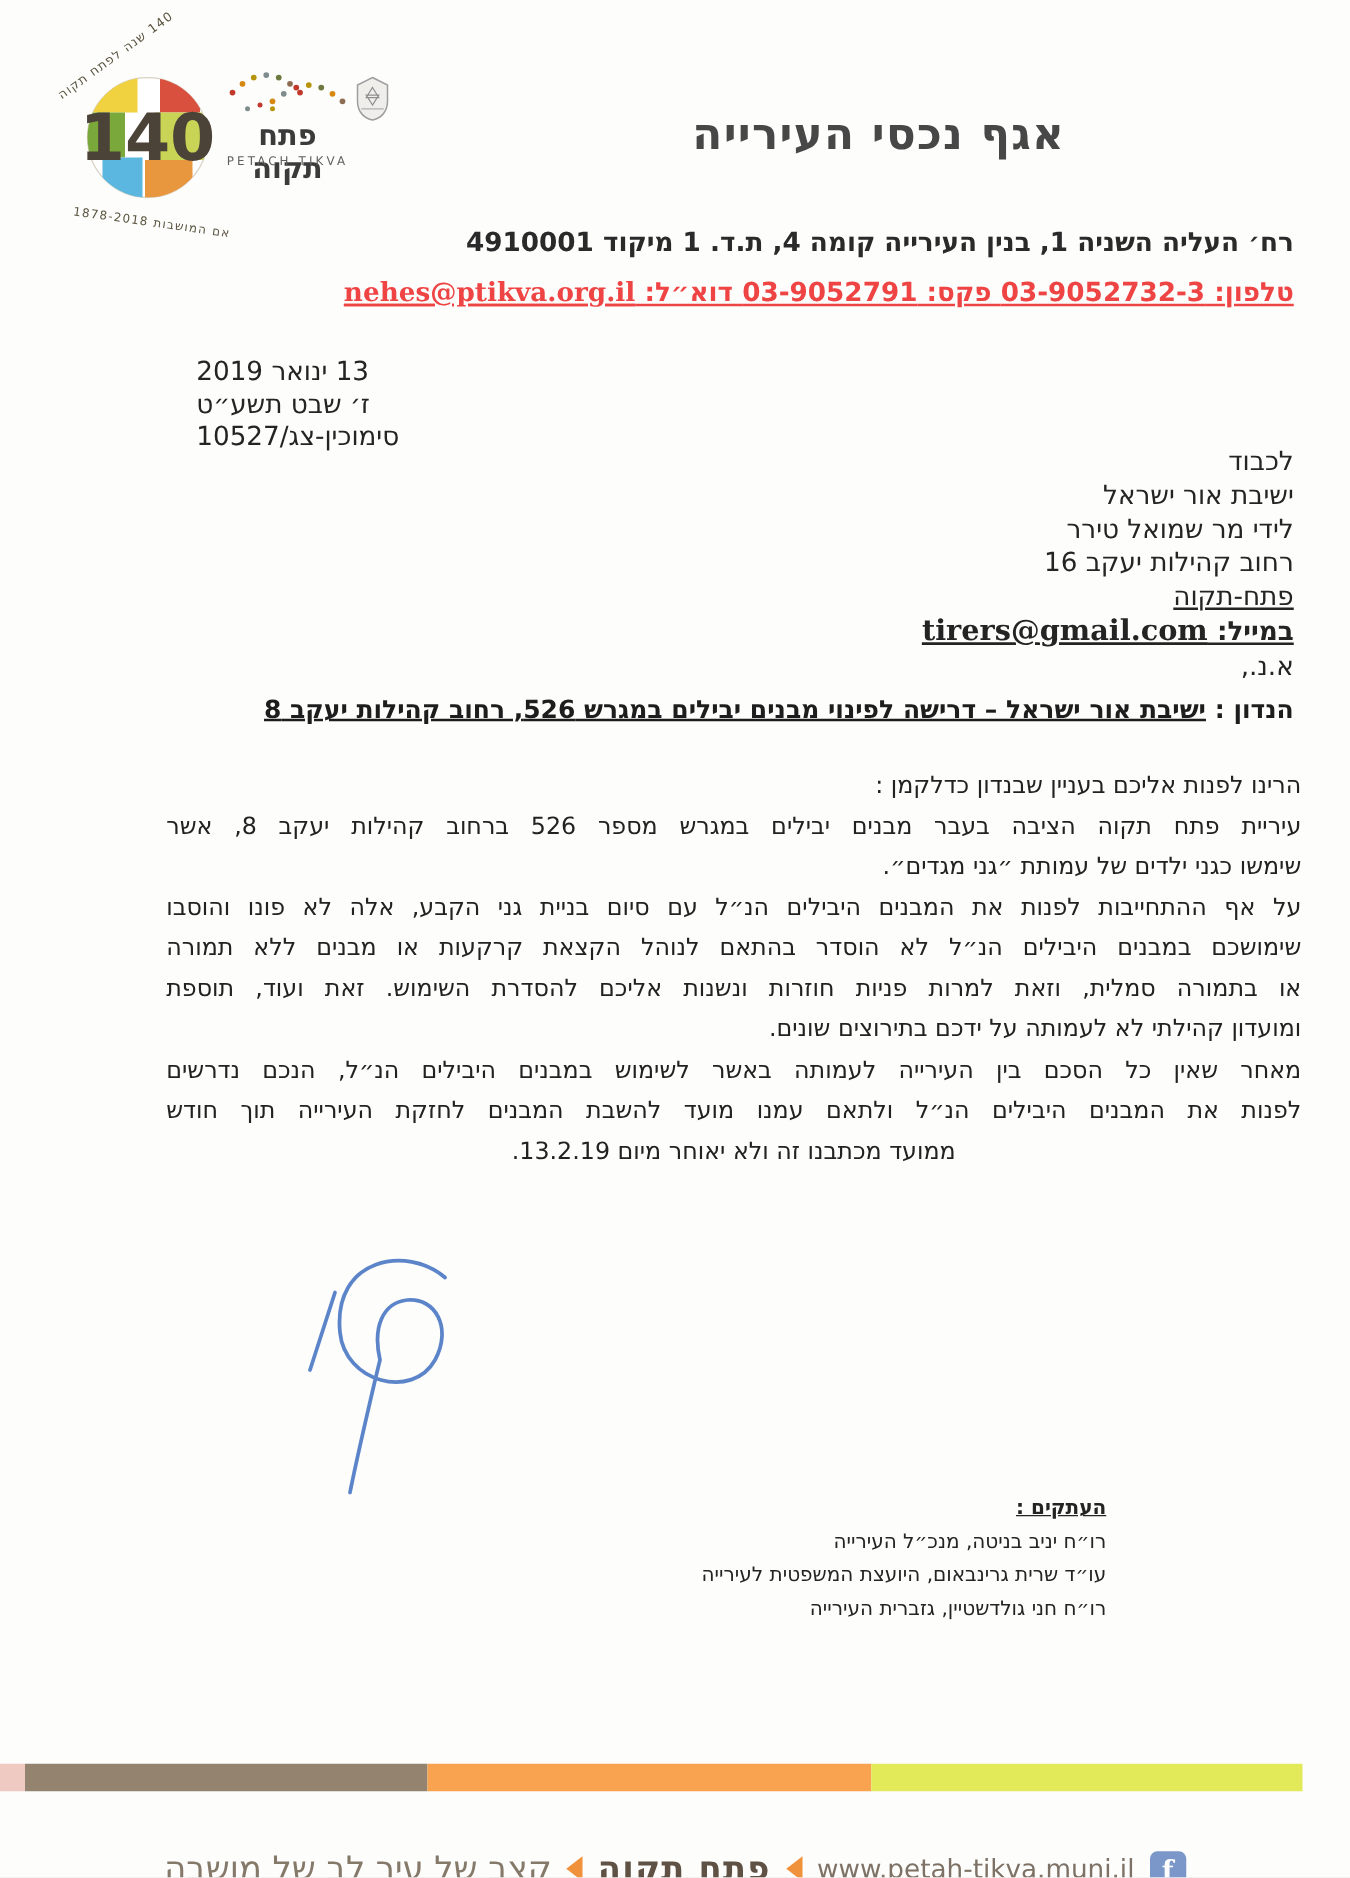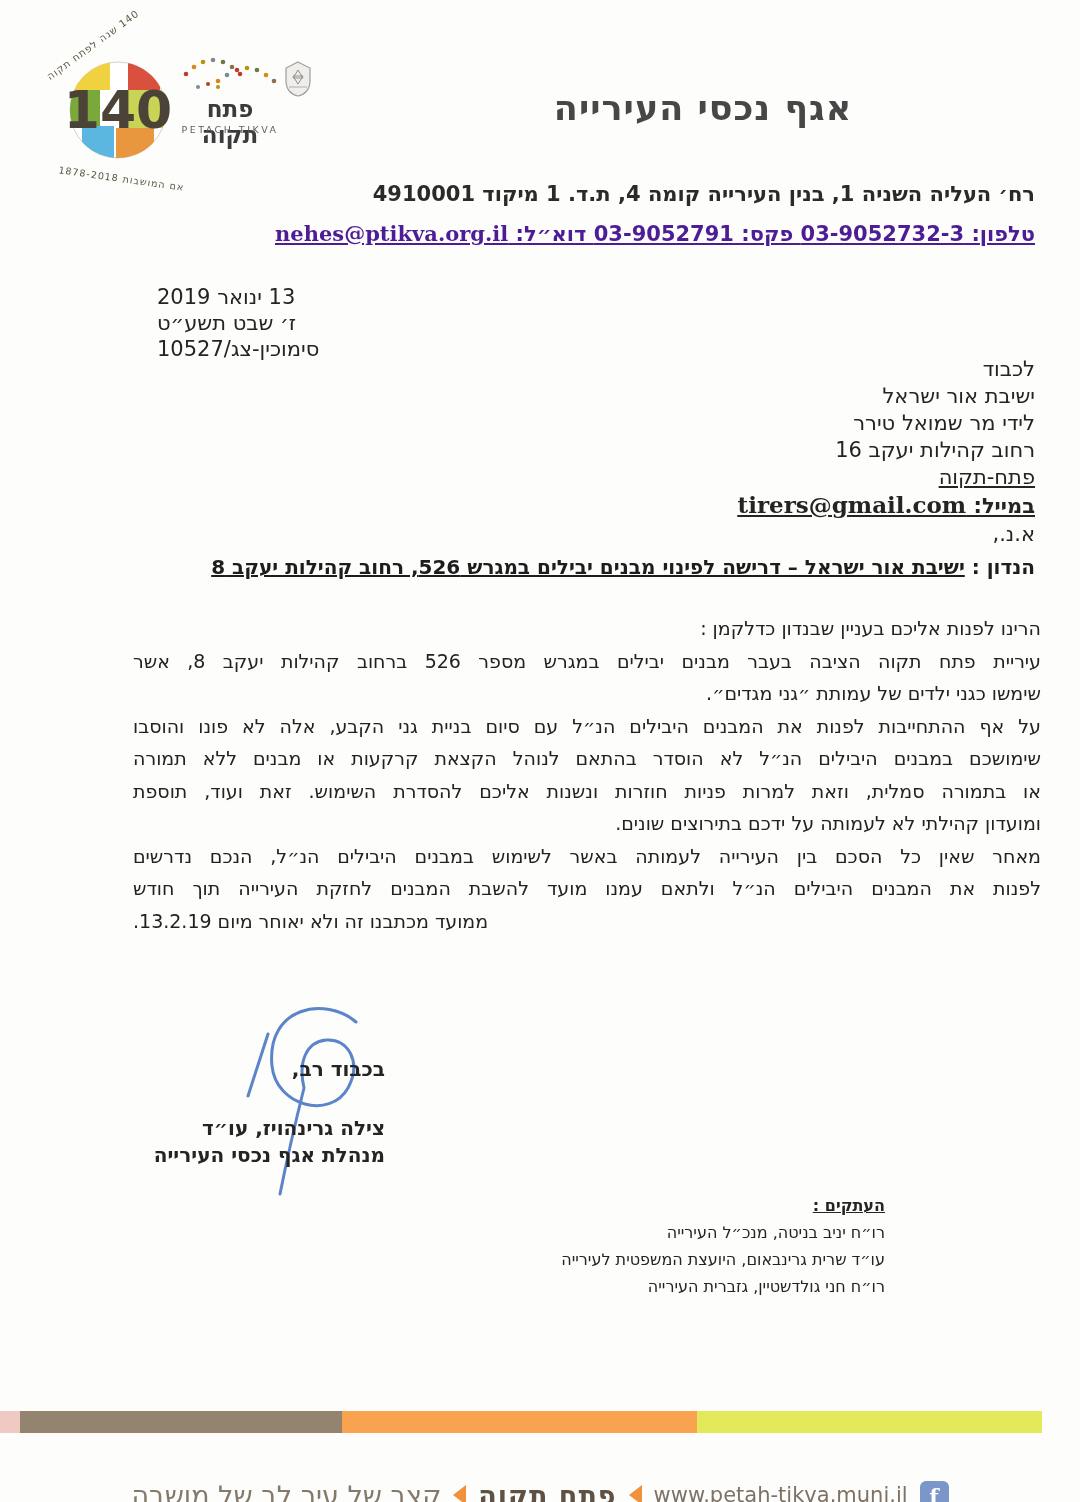--- a/index.html
+++ b/index.html
@@ -25,42 +25,42 @@
   .cityHe{position:absolute; left:0; top:42px; width:100px; text-align:center;
     font-size:23px; font-weight:bold; color:#3b3b3b;}
   .cityEn{position:absolute; left:0; top:70px; width:100px; text-align:center;
     font-size:9.5px; letter-spacing:2.5px; color:#5f5f5f;}
   
   .hTitle{position:absolute; left:548px; top:88px; width:310px; text-align:center;
     font-size:35px; font-weight:bold; color:#474747; letter-spacing:1px;}
   .hAddress{position:absolute; left:40px; right:45px; top:182px; text-align:right;
     font-size:21px; font-weight:bold; color:#2a2a2a;}
   .hContact{position:absolute; left:40px; right:45px; top:221px; text-align:right;
-    font-size:21px; font-weight:bold; color:#4c1d95; text-decoration:underline;}
+    font-size:21px; font-weight:bold; color:#ef4444; text-decoration:underline;}
   .hContact .mail{font-family:"DejaVu Serif", serif;}
   a.mail, .mail{color:inherit; text-decoration:underline;}
   
   .dateBlock{position:absolute; left:157px; top:284px; text-align:left;
     font-size:21px; line-height:26px; color:#242424;}
   .recipient{position:absolute; left:40px; right:45px; top:356px; text-align:right;
     font-size:21px; line-height:27px; color:#242424;}
   .recipient .u{text-decoration:underline;}
   .recipient .mailLine{font-weight:bold; text-decoration:underline;}
   .recipient .mail{font-family:"DejaVu Serif", serif; font-size:23px;}
   .salut{margin-top:1px;}
   
   .subject{position:absolute; left:133px; right:45px; top:555px; text-align:right;
     font-size:20px; font-weight:bold; color:#1d1d1d;}
   .subject .st{text-decoration:underline;margin-top:32px;}
   
   .bodyText{position:absolute; left:133px; right:39px; top:612px; font-size:19px; color:#222;}
   .bl{line-height:32.5px; height:32.5px; white-space:normal;}
   .bl.j{text-align:justify; text-align-last:justify;}
   .bl.r{text-align:right;}
-  .bl.c{text-align:left;}
+  .bl.c{text-align:center;}
   
   .sigBlock{position:absolute; left:150px; width:235px; top:1057px; text-align:right;
     font-size:20px; font-weight:bold; color:#242424;}
   .sigClose{margin-bottom:34px;}
   .sigName{line-height:27px;}
   .sigRole{line-height:27px;}
   .sigSvg{position:absolute; left:238px; top:1004px; pointer-events:none;}
   
   .copies{position:absolute; right:195px; top:1192px; text-align:right;
     font-size:16px; line-height:27px; color:#242424;}
@@ -172,25 +172,20 @@
     <div class="bl c">ממועד מכתבנו זה ולא יאוחר מיום 13.2.19.</div>
   </div>
 
   <svg class="sigSvg" width="180" height="195" viewBox="0 0 180 195">
     <g fill="none" stroke="#4070c0" stroke-width="3" stroke-linecap="round" opacity="0.85">
       <path d="M118 18 C 88 -8, 28 2, 34 62 C 38 102, 92 116, 110 84 C 124 58, 110 34, 88 36 C 68 38, 60 58, 66 84 C 62 100, 48 160, 42 190"></path>
       <path d="M30 30 L 10 92"></path>
     </g>
   </svg>
 
-  <div class="sigBlock">
-    <div class="sigClose">בכבוד רב,</div>
-    <div class="sigName">צילה גרינהויז, עו״ד</div>
-    <div class="sigRole">מנהלת אגף נכסי העירייה</div>
-  </div>
 
   <div class="copies">
     <div class="lbl">העתקים :</div>
     <div>רו״ח יניב בניטה, מנכ״ל העירייה</div>
     <div>עו״ד שרית גרינבאום, היועצת המשפטית לעירייה</div>
     <div>רו״ח חני גולדשטיין, גזברית העירייה</div>
   </div>
 
   <div class="footerBar">
     <div class="seg" style="left:0;     width:20px;  background:#eecac2;"></div>

